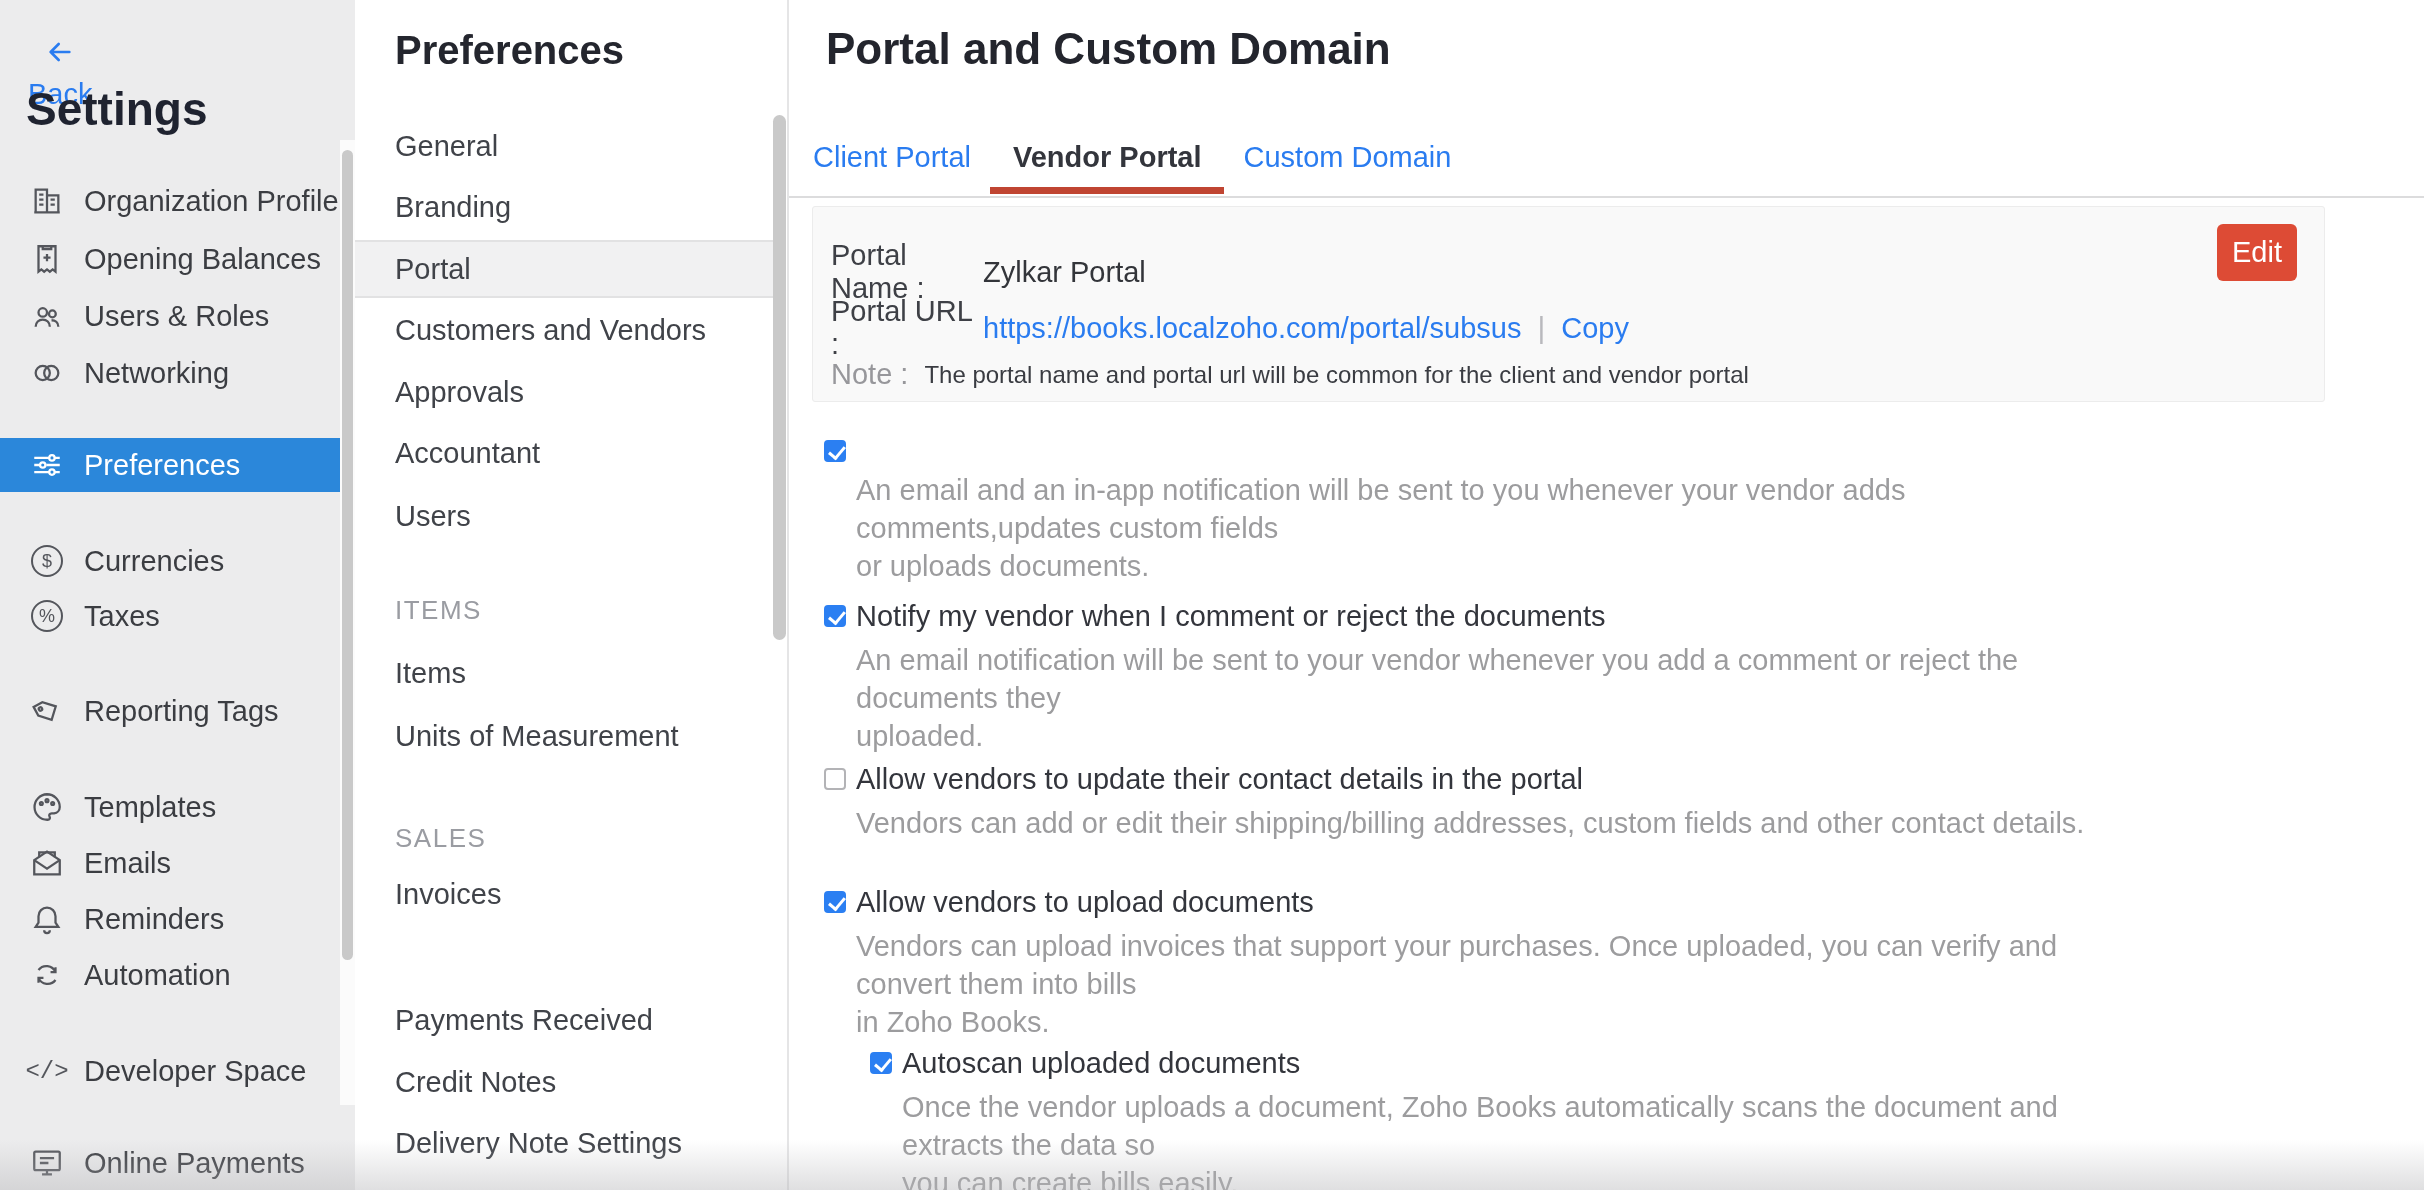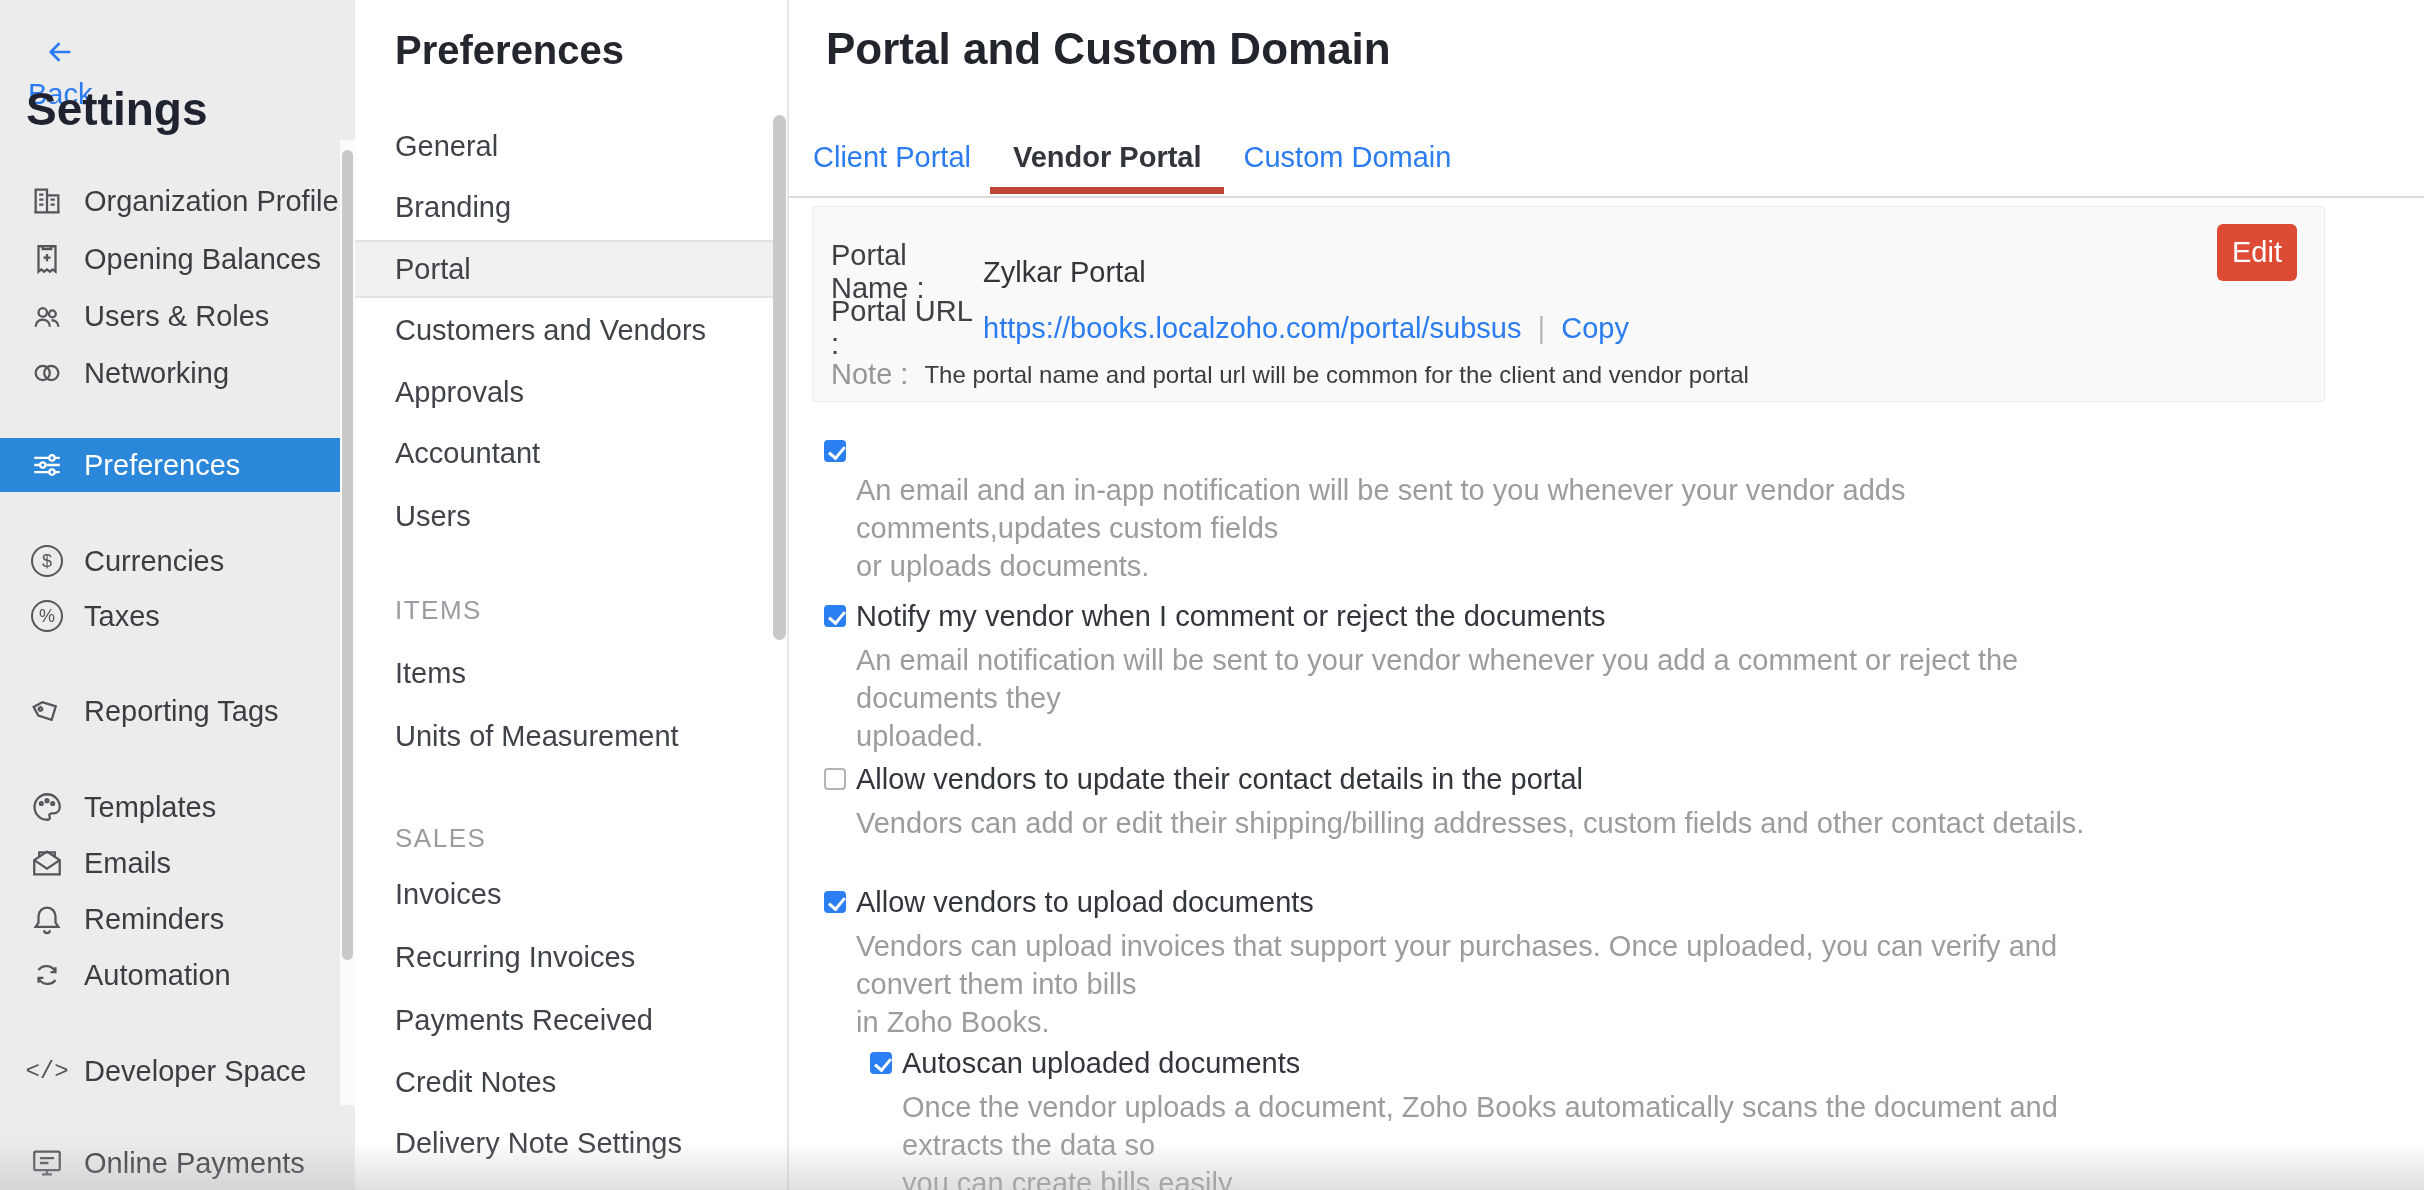--- a/index.html
+++ b/index.html
@@ -246,23 +246,20 @@
       <span>Items</span>
     </div>
   <div class="panel-item" style="top:708px">
       <span>Units of Measurement</span>
     </div>
 
   <div class="panel-header" style="top:812px">SALES</div>
   <div class="panel-item" style="top:866px">
       <span>Invoices</span>
     </div>
-  <div class="panel-item" style="top:929px">
-      <span>Recurring Invoices</span>
-    </div>
   <div class="panel-item" style="top:992px">
       <span>Payments Received</span>
     </div>
   <div class="panel-item" style="top:1054px">
       <span>Credit Notes</span>
     </div>
   <div class="panel-item" style="top:1115px">
       <span>Delivery Note Settings</span>
     </div>
 

